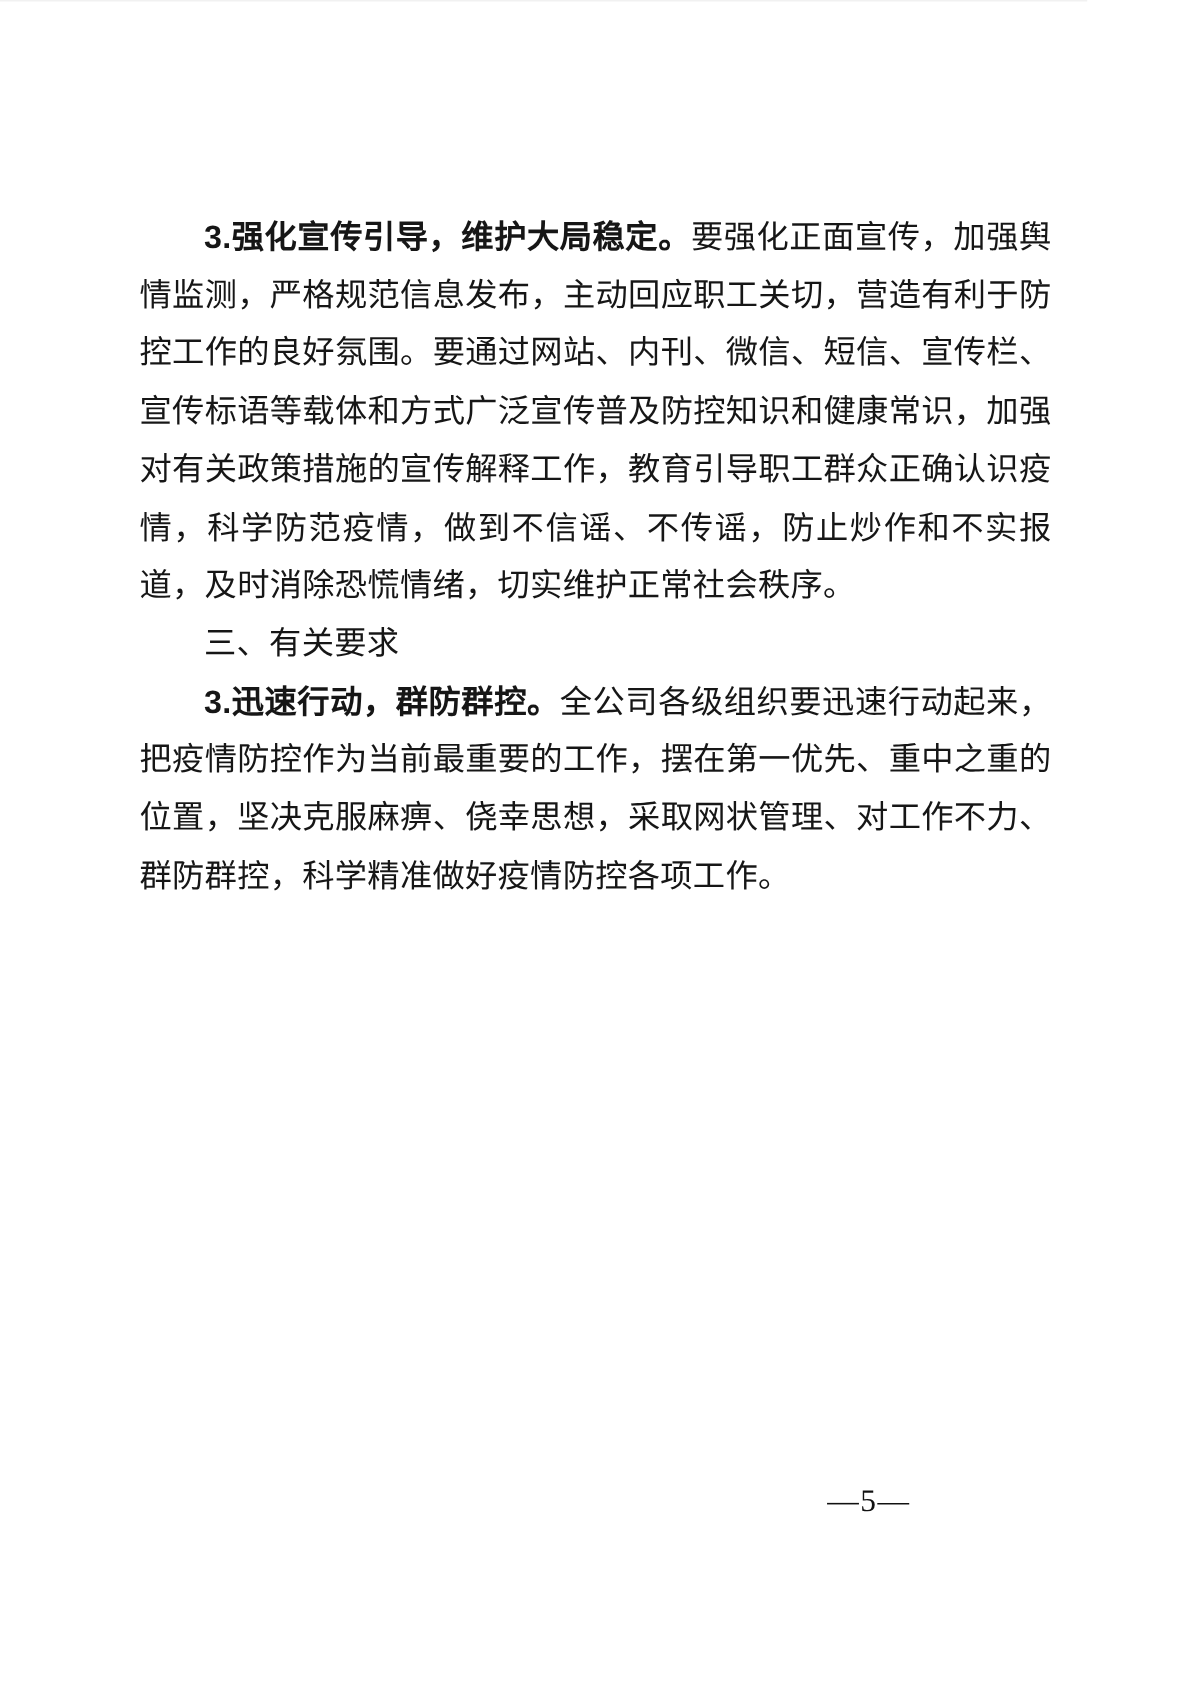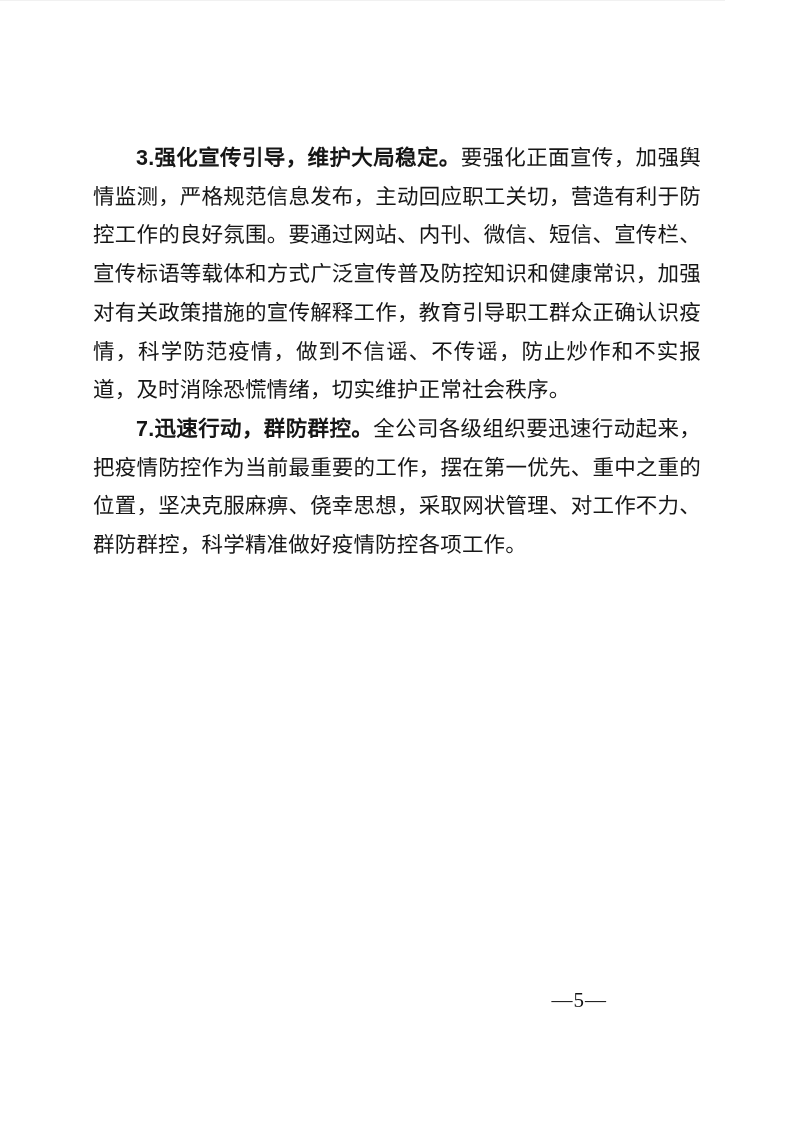--- a/index.html
+++ b/index.html
@@ -51,20 +51,21 @@
 </style>
 </head>
 <body>
 
 <div class="page">
   <div class="page-edge"></div>
 
   <div class="content">
     <p class="para"><span class="lead">3.强化宣传引导，维护大局稳定。</span><span>要强化正面宣传，加强舆情监测，严格规范信息发布，主动回应职工关切，营造有利于防控工作的良好氛围。要通过网站、内刊、微信、短信、宣传栏、宣传标语等载体和方式广泛宣传普及防控知识和健康常识，加强对有关政策措施的宣传解释工作，教育引导职工群众正确认识疫情，科学防范疫情，做到不信谣、不传谣，防止炒作和不实报道，及时消除恐慌情绪，切实维护正常社会秩序。</span></p>
 
+    <p class="para"><span class="lead"></span><span>三、有关要求</span></p>
 
 
-    <p class="para"><span class="lead">7.迅速行动，群防群控。</span><span>全公司各级组织要迅速行动起来，把疫情防控作为当前最重要的工作，摆在第一优先、重中之重的位置，坚决克服麻痹、侥幸思想，采取网状管理、对工作不力、群防群控，科学精准做好疫情防控各项工作。</span></p>
+    <p class="para"><span class="lead">3.迅速行动，群防群控。</span><span>全公司各级组织要迅速行动起来，把疫情防控作为当前最重要的工作，摆在第一优先、重中之重的位置，坚决克服麻痹、侥幸思想，采取网状管理、对工作不力、群防群控，科学精准做好疫情防控各项工作。</span></p>
 
   </div>
 
   <div class="page-number">—5—</div>
 </div>
 
 </body></html>

